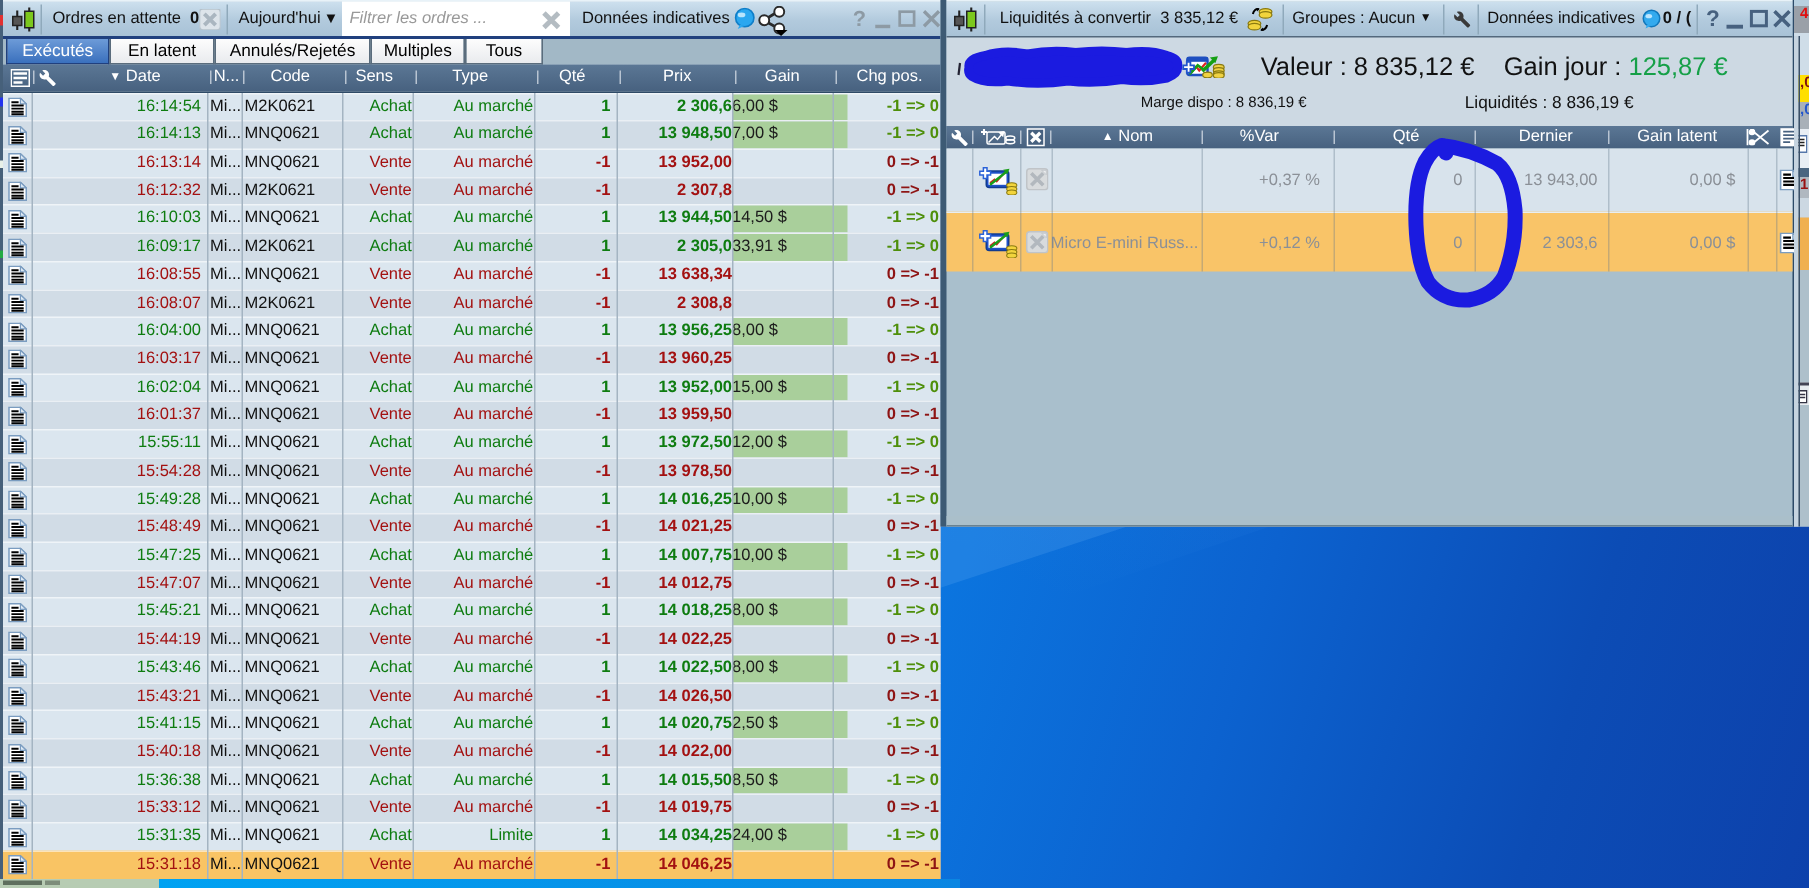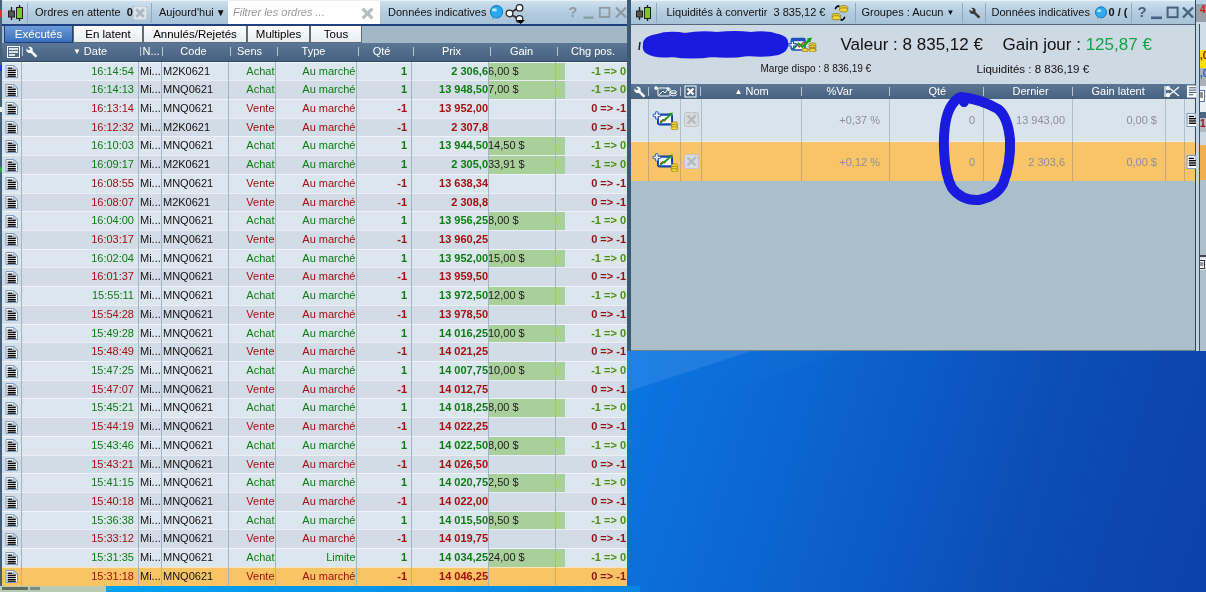--- a/index.html
+++ b/index.html
@@ -1033,20 +1033,21 @@
             <ellipse cx="22.5" cy="12.5" rx="3.4" ry="1.7"></ellipse>
             <ellipse cx="22.5" cy="15" rx="3.4" ry="1.7"></ellipse>
             <ellipse cx="22.5" cy="17.3" rx="3.4" ry="1.7"></ellipse>
           </g>
     </svg>
     <svg style="position:absolute;left:53px;top:12px;width:15px;height:15px" viewBox="0 0 15 15">
           <rect x="0.5" y="0.5" width="14" height="14" rx="2" fill="#d8dbdd" stroke="#c0c4c8"></rect>
           <path d="M3.5 3.5 L11.5 11.5 M11.5 3.5 L3.5 11.5" stroke="#b2b8be" stroke-width="2.4"></path>
           <path d="M10.5 1.5 L13.5 1.5 L13.5 4.5 Z" fill="#eceef0" stroke="#c0c4c8" stroke-width="0.6"></path>
         </svg>
+    <div class="rcell" style="left:70px;text-align:left;">Micro E-mini Russ...</div>
     <div class="rcell" style="right:315px;">+0,12 %</div>
     <div class="rcell" style="right:220px;">0</div>
     <div class="rcell" style="right:130px;">2 303,6</div>
     <div class="rcell" style="right:38px;">0,00 $</div>
     <svg style="position:absolute;left:555px;top:13px;width:14px;height:14px" viewBox="0 0 13 13">
           <path d="M1 0.5 H8.6 L12.5 4.2 V12.5 H1 Z" fill="#fff" stroke="#7a9cc0" stroke-width="1"></path>
           <path d="M8.6 0.5 L8.6 4.2 L12.5 4.2 Z" fill="#dce8f4" stroke="#7a9cc0" stroke-width="0.8"></path>
           <g stroke="#000" stroke-width="1.3">
             <line x1="2.6" y1="3.2" x2="7.4" y2="3.2"></line>
             <line x1="2.6" y1="5.3" x2="10.8" y2="5.3"></line>

